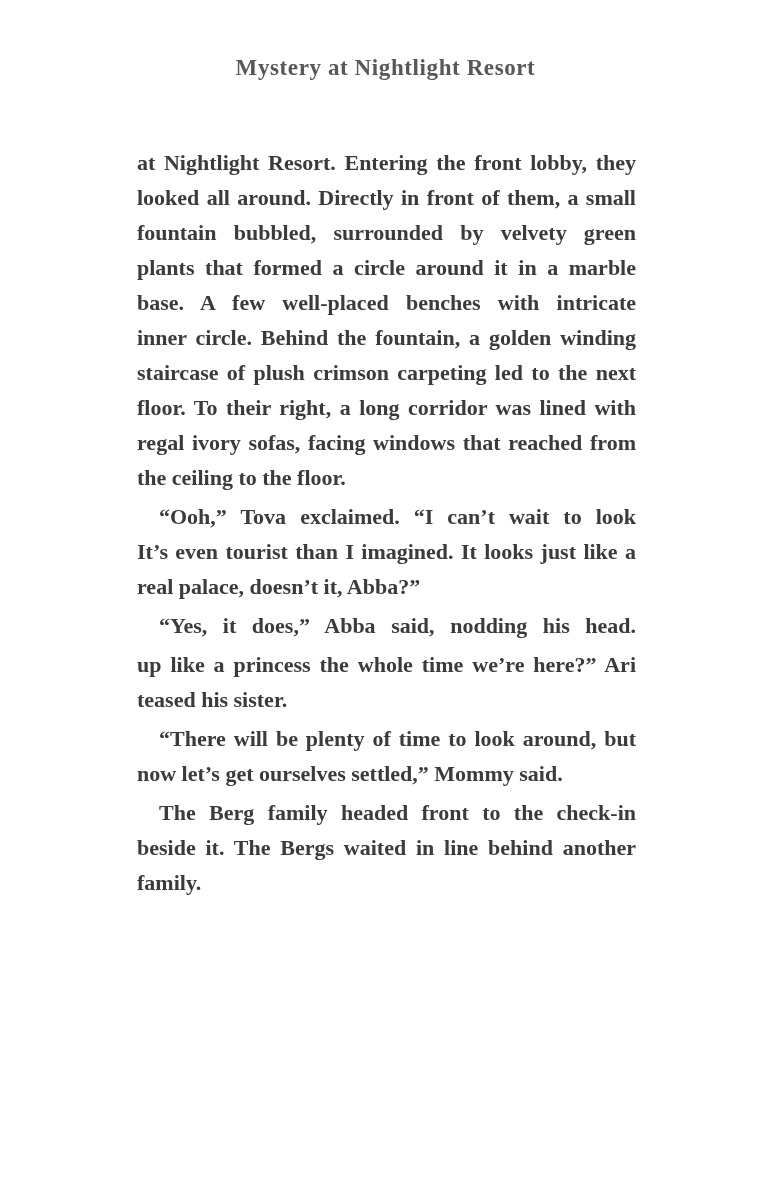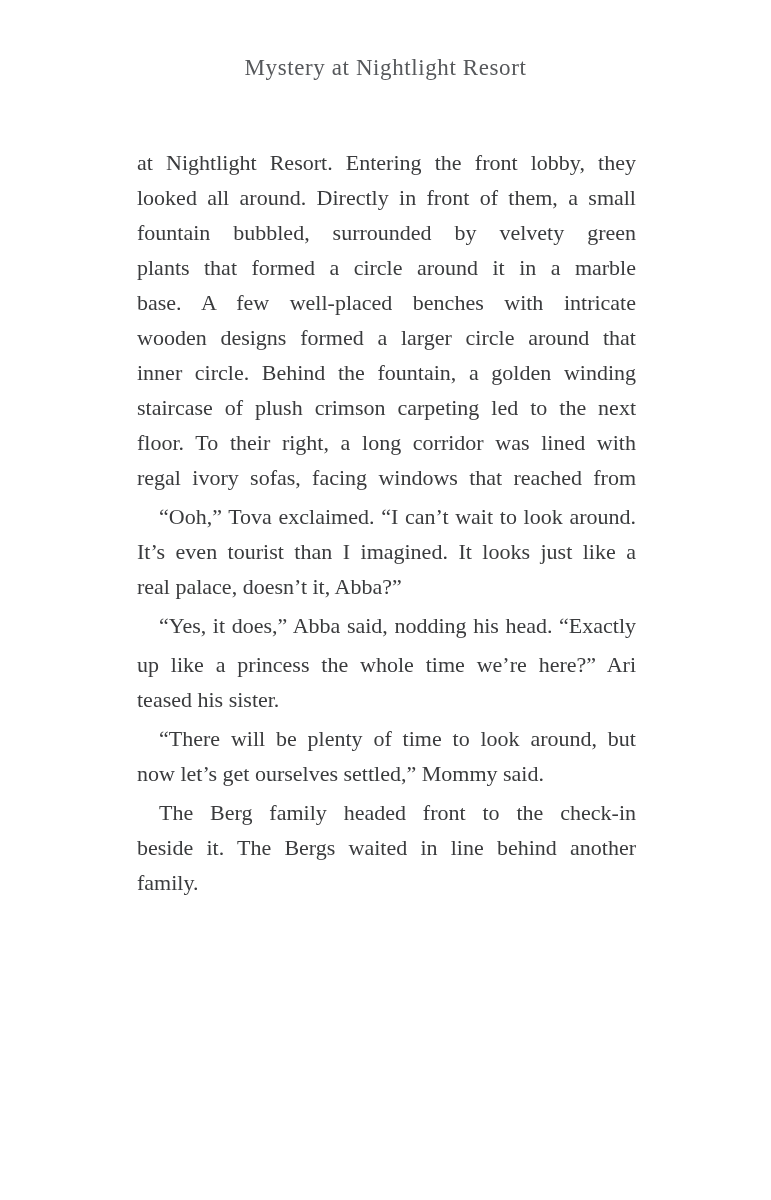--- a/index.html
+++ b/index.html
@@ -7,20 +7,21 @@
     padding: 0;
     background: #ffffff;
   }
   .page {
     position: relative;
     width: 771px;
     height: 1004px;
     background: var(--page-background, #ffffff);
     font-family: "Liberation Serif", serif;
     overflow: hidden;
+    font-weight: bold;
   }
   .running-header {
     position: absolute;
     top: 53px;
     left: 0;
     width: 771px;
     text-align: center;
     font-size: 23px;
     line-height: 30px;
     letter-spacing: 0.6px;
@@ -66,25 +67,25 @@
 
   <div class="running-header">Mystery at Nightlight Resort</div>
 
   <div class="text-block">
       <div class="para">
         <div class="line">at Nightlight Resort. Entering the front lobby, they</div>
         <div class="line">looked all around. Directly in front of them, a small</div>
         <div class="line">fountain bubbled, surrounded by velvety green</div>
         <div class="line">plants that formed a circle around it in a marble</div>
         <div class="line">base. A few well-placed benches with intricate</div>
-        <div class="line">wooden designs formed a larger circle around that</div>
         <div class="line">inner circle. Behind the fountain, a golden winding</div>
         <div class="line">staircase of plush crimson carpeting led to the next</div>
         <div class="line">floor. To their right, a long corridor was lined with</div>
         <div class="line">regal ivory sofas, facing windows that reached from</div>
+        <div class="line last">the ceiling to the floor.</div>
       </div>
       <div class="para">
         <div class="line indent">“Ooh,” Tova exclaimed. “I can’t wait to look around.</div>
         <div class="line">It’s even tourist than I imagined. It looks just like a</div>
         <div class="line last">real palace, doesn’t it, Abba?”</div>
       </div>
       <div class="para">
         <div class="line indent">“Yes, it does,” Abba said, nodding his head. “Exactly</div>
       </div>
       <div class="para">

